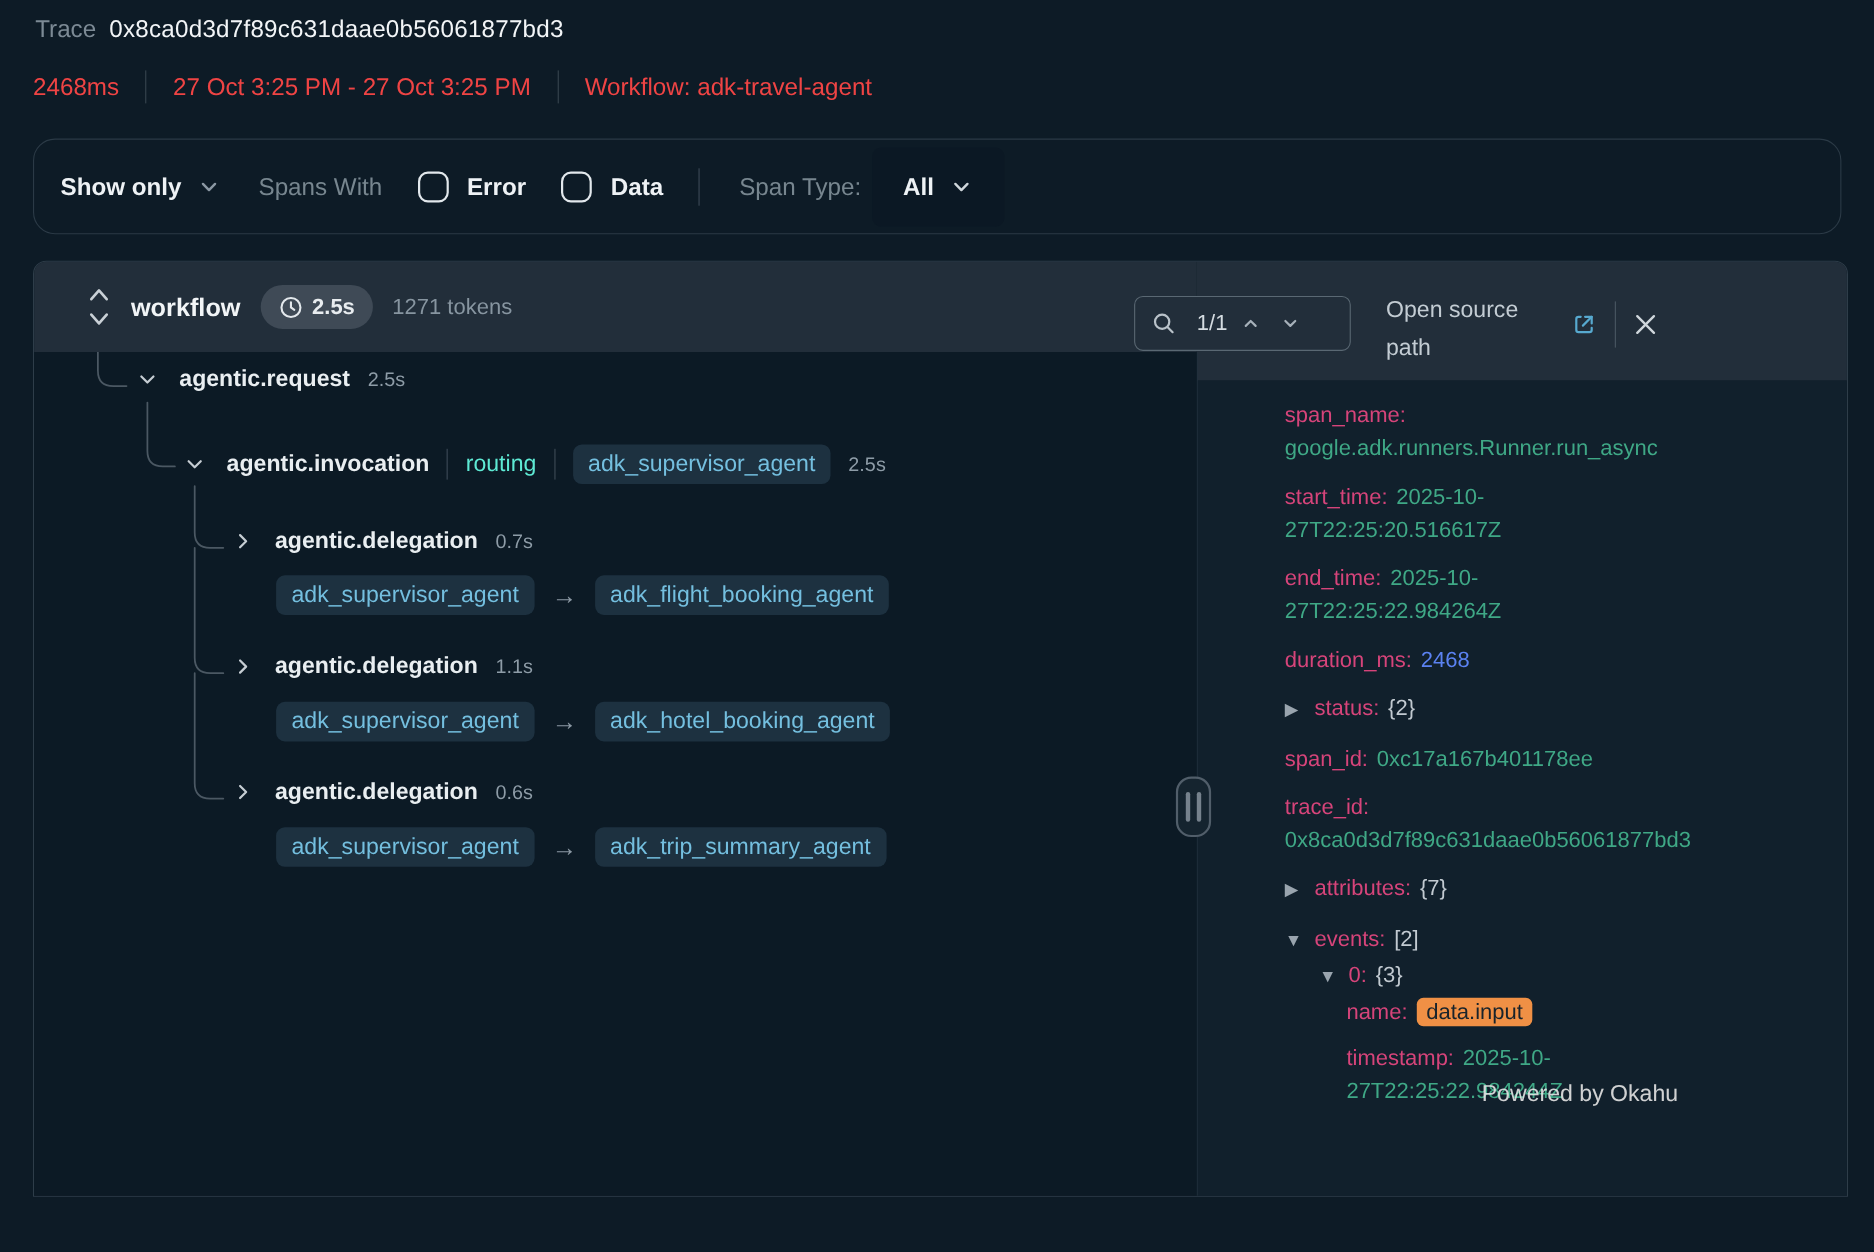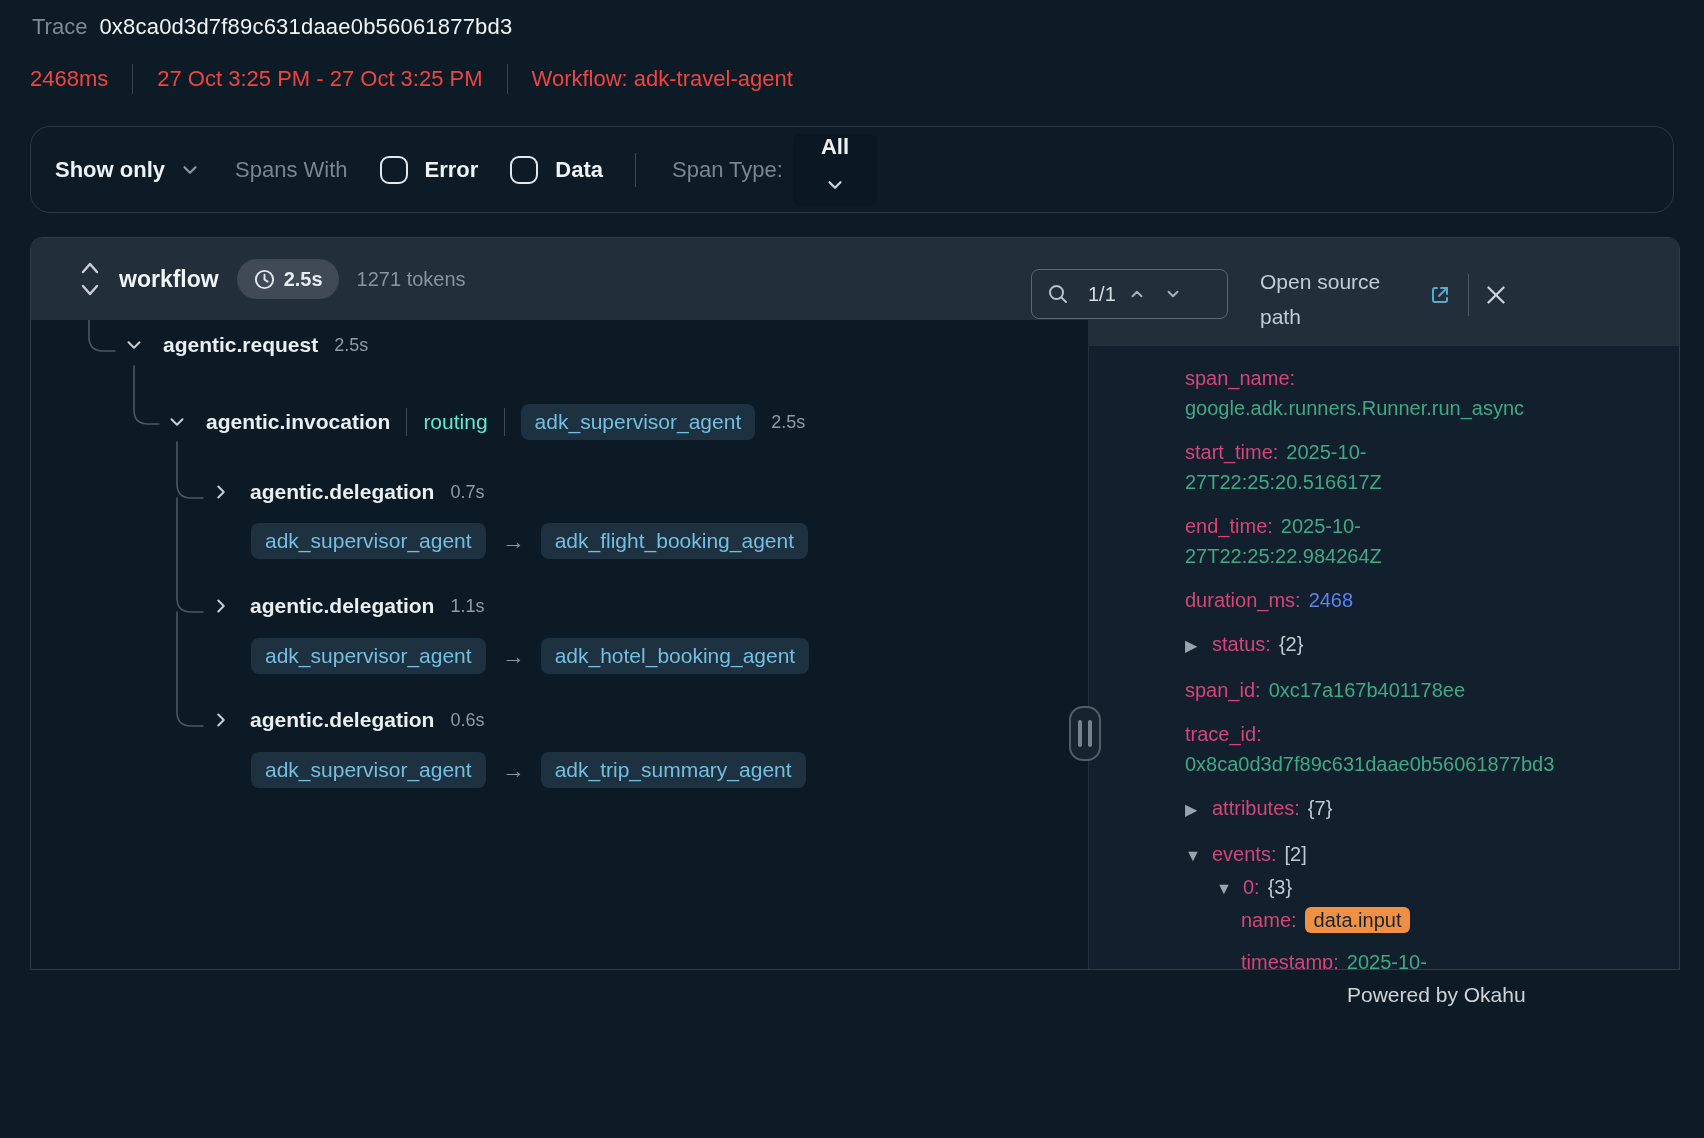--- a/index.html
+++ b/index.html
@@ -20,24 +20,24 @@
 
   
   .filter-card { position:absolute; left:30px; top:126px; width:1644px; height:87px;
     border:1px solid #2b3a46; border-radius:20px; display:flex; align-items:center; padding:0 24px;text-align:center; }
   .filter-card .grp { display:flex; align-items:center; }
   .f-strong { color:#eef2f5; font-size:22px; font-weight:600; }
   .f-muted  { color:#77868f; font-size:22px; }
   .chev { display:inline-block; }
   .checkbox { width:28px; height:28px; border:2.5px solid #e2e8ec; border-radius:9px; background:transparent; }
   .v-sep { width:1px; height:34px; background:#3c4a56; }
-  .all-select { background:#0b1824; border-radius:8px; height:72px; display:flex; align-items:center; gap:14px; padding:0 28px;flex-direction:column; }
-
-  
-  .card { position:absolute; left:30px; top:237px; width:1650px; height:733px;
+  .all-select { background:#0b1824; border-radius:8px; height:72px; display:flex; align-items:center; gap:14px; padding:0 28px; }
+
+  
+  .card { position:absolute; left:30px; top:237px; width:1650px; height:851px;
     border:1px solid #2e3d49; border-radius:12px 12px 0 0; overflow:hidden; background:#0c1a25; }
   .hdr-left  { position:absolute; left:0; top:0; width:1057px; height:82px; background:#222e3a; }
   .hdr-right { position:absolute; left:1057px; top:0; width:593px; height:108px; background:#222e3a; }
   .panel-divider { position:absolute; left:1057px; top:82px; bottom:0; width:1px; background:#22303d; }
   .tree-area { position:absolute; left:0; top:82px; width:1057px; height:819px; background:#0c1a25; }
   .rp-content { position:absolute; left:1058px; top:108px; width:592px; height:793px;
     background:#11202c; padding:17px 12px 0 79px; overflow:hidden; font-size:20px; line-height:30px; }
 
   
   .wf-group { position:absolute; left:48px; top:21px; height:40px; display:flex; align-items:center; gap:18px; }
@@ -62,21 +62,21 @@
   .flow-row { position:absolute; display:flex; align-items:center; gap:16px; }
   .flow-arrow { color:#8b98a3; font-size:23px; }
   .tree-svg { position:absolute; left:0; top:0; }
 
   
   .drag-handle { position:absolute; left:1038px; top:468px; width:32px; height:55px;
     border:2px solid #515e6a; border-radius:14px; background:#15242f; display:flex; align-items:center; justify-content:center; gap:6px; }
   .drag-handle i { display:block; width:4px; height:27px; background:#76828d; border-radius:2px; }
 
   
-  .drow { margin-bottom:14px;margin-left:17px; }
+  .drow { margin-bottom:14px; }
   .drow.tight { margin-bottom:1px; }
   .drow.ind1 { padding-left:31px; }
   .drow.ind2 { padding-left:56px; }
   .k   { color:#d6447a; margin-right:8px; }
   .vg  { color:#3fa886; }
   .vb  { color:#5b82f2; }
   .cnt { color:#c2cad1; }
   .tri { color:#99a4ae; font-size:16px; display:inline-block; width:27px; }
   .clip { white-space:nowrap; overflow:hidden; max-width:505px; }
   .hl { background:#f09045; color:#18232b; border-radius:6px; padding:2px 9px; }

